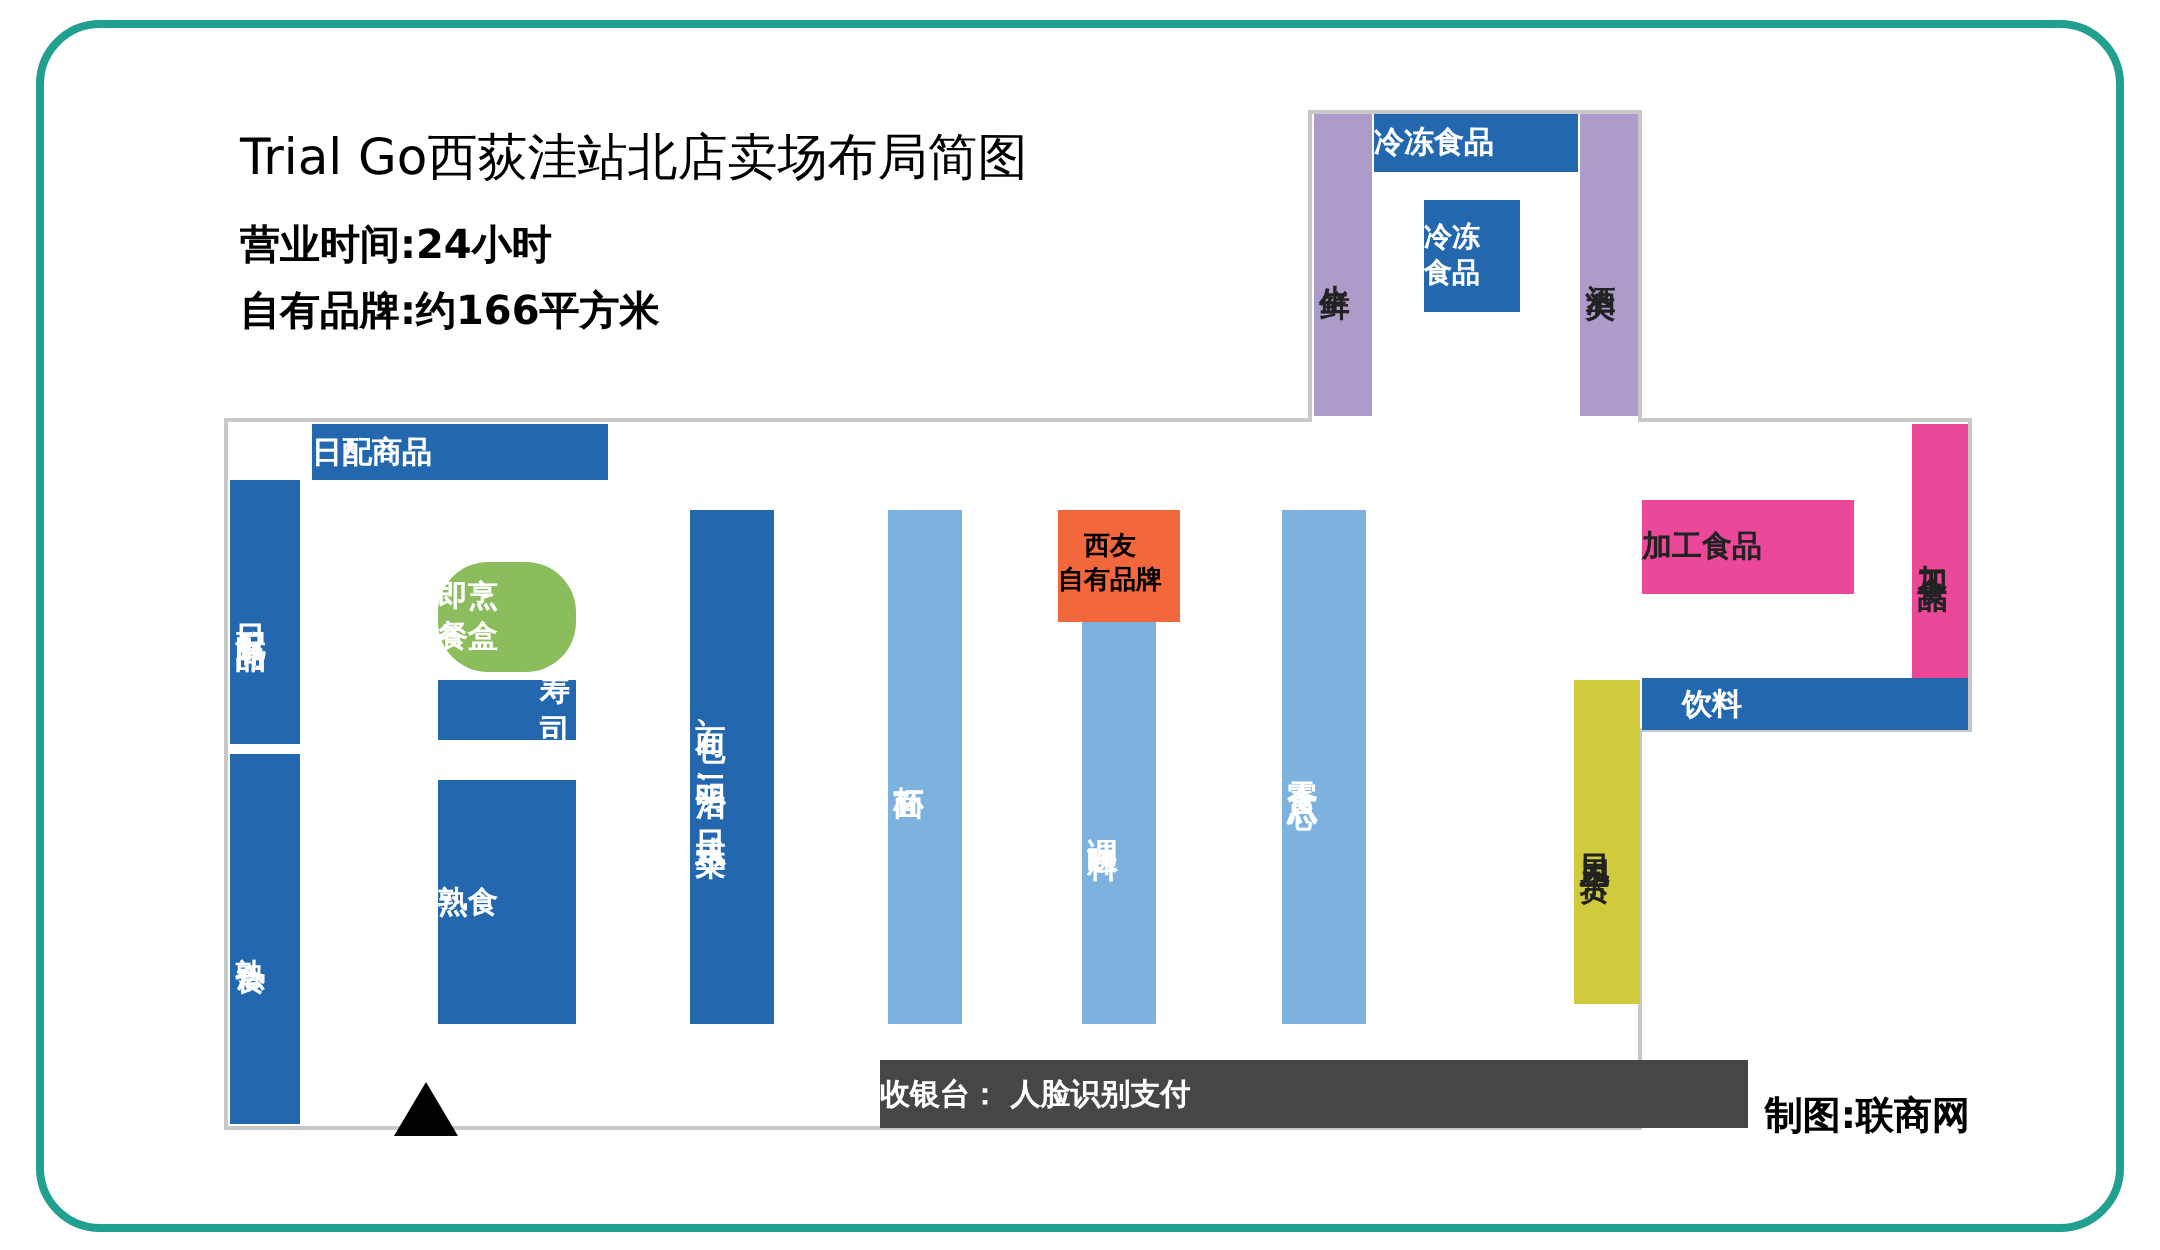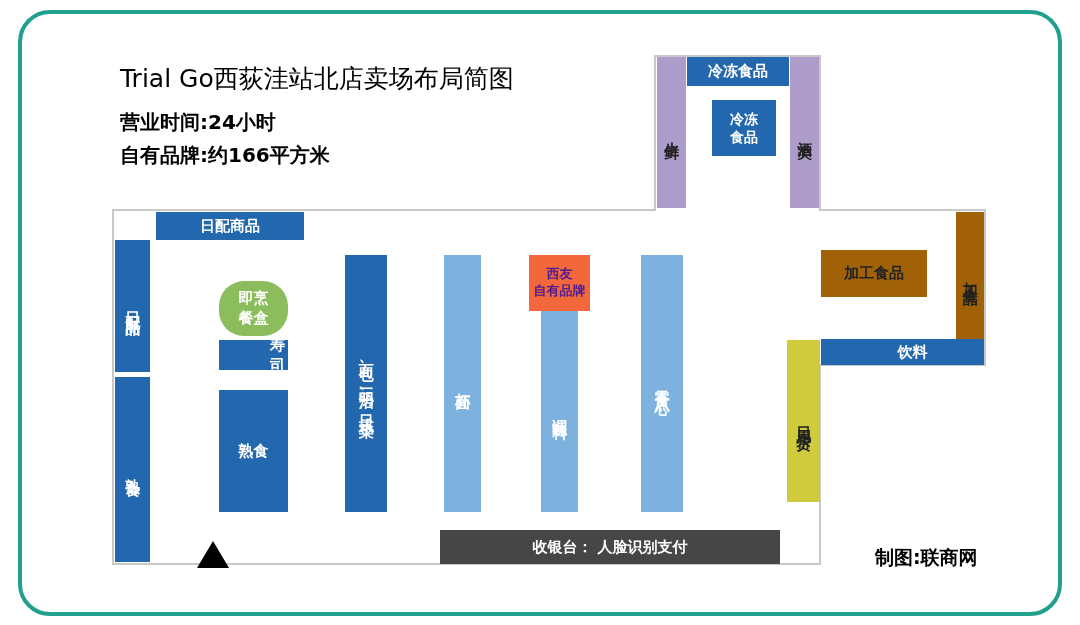--- a/index.html
+++ b/index.html
@@ -18,40 +18,40 @@
   }
   .sub{
     position:absolute;left:120px;
     font-size:20px;font-weight:bold;color:#000;text-align:right;
   }
   .sub.hours{top:109px;}
   .sub.area{top:142px;}
   .outline{position:absolute;left:0;top:0;}
   .dept{
     position:absolute;box-sizing:border-box;
-    display:flex;align-items:center;justify-content:center;
+    display:flex;align-items:center;
     text-align:center;font-weight:bold;font-size:15px;line-height:1.35;
   }
   .blue{background:#2368af;color:#ffffff;}
   .lightblue{background:#7eb2de;color:#ffffff;}
   .purple{background:#ad9cca;color:#222222;}
   .green{background:#8cbd5c;color:#ffffff;}
-  .orange{background:#f2673c;color:#4c1d95;}
-  .paleteal{background:#a16207;color:#222222;}
+  .orange{background:#f2673c;color:#000000;}
+  .paleteal{background:#ec4899;color:#222222;}
   .yellow{background:#cfcb3d;color:#222222;}
   .gray{background:#464646;color:#ffffff;}
   .v > span{writing-mode:vertical-rl;text-orientation:upright;letter-spacing:3px;}
   .pre > span{white-space:pre-line;line-height:1.3;}
   .entrance{
     position:absolute;left:197px;top:541px;width:0;height:0;
     border-left:16px solid transparent;border-right:16px solid transparent;
     border-bottom:27px solid #000000;
   }
   .credit{
-    position:absolute;left:875px;top:545px;width:110px;
+    position:absolute;left:875px;top:545px;width:110px;text-align:right;
     font-size:19px;font-weight:bold;color:#000;
   }
 </style>
 </head>
 <body>
 
 <div>
 
   <div class="frame"></div>
 
@@ -65,21 +65,21 @@
 
   <div class="dept blue" style="left:687px;top:57px;width:102px;height:29px;">
     <span>冷冻食品</span>
   </div>
   <div class="dept purple v" style="left:657px;top:57px;width:29px;height:151px;">
     <span>生鲜</span>
   </div>
   <div class="dept purple v" style="left:790px;top:57px;width:29px;height:151px;">
     <span>酒类</span>
   </div>
-  <div class="dept blue pre" style="left:712px;top:100px;width:64px;height:56px;font-size:14px;">
+  <div class="dept blue pre" style="left:712px;top:100px;width:48px;height:56px;font-size:14px;">
     <span>冷冻
 食品</span>
   </div>
 
   <div class="dept blue" style="left:156px;top:212px;width:148px;height:28px;">
     <span>日配商品</span>
   </div>
   <div class="dept blue v" style="left:115px;top:240px;width:35px;height:132px;">
     <span>日配商品</span>
   </div>
@@ -121,21 +121,21 @@
   <div class="dept paleteal v" style="left:956px;top:212px;width:28px;height:127px;">
     <span>加工食品</span>
   </div>
   <div class="dept blue" style="left:821px;top:339px;width:163px;height:26px;padding-left:20px;">
     <span>饮料</span>
   </div>
   <div class="dept yellow v" style="left:787px;top:340px;width:33px;height:162px;">
     <span>日用杂货</span>
   </div>
 
-  <div class="dept gray" style="left:440px;top:530px;width:340px;height:34px;">
+  <div class="dept gray" style="left:440px;top:530px;width:434px;height:34px;">
     <span>收银台： 人脸识别支付</span>
   </div>
 
   <div class="entrance"></div>
 
   <div class="credit">制图:联商网</div>
 
 </div>
 
 </body></html>

